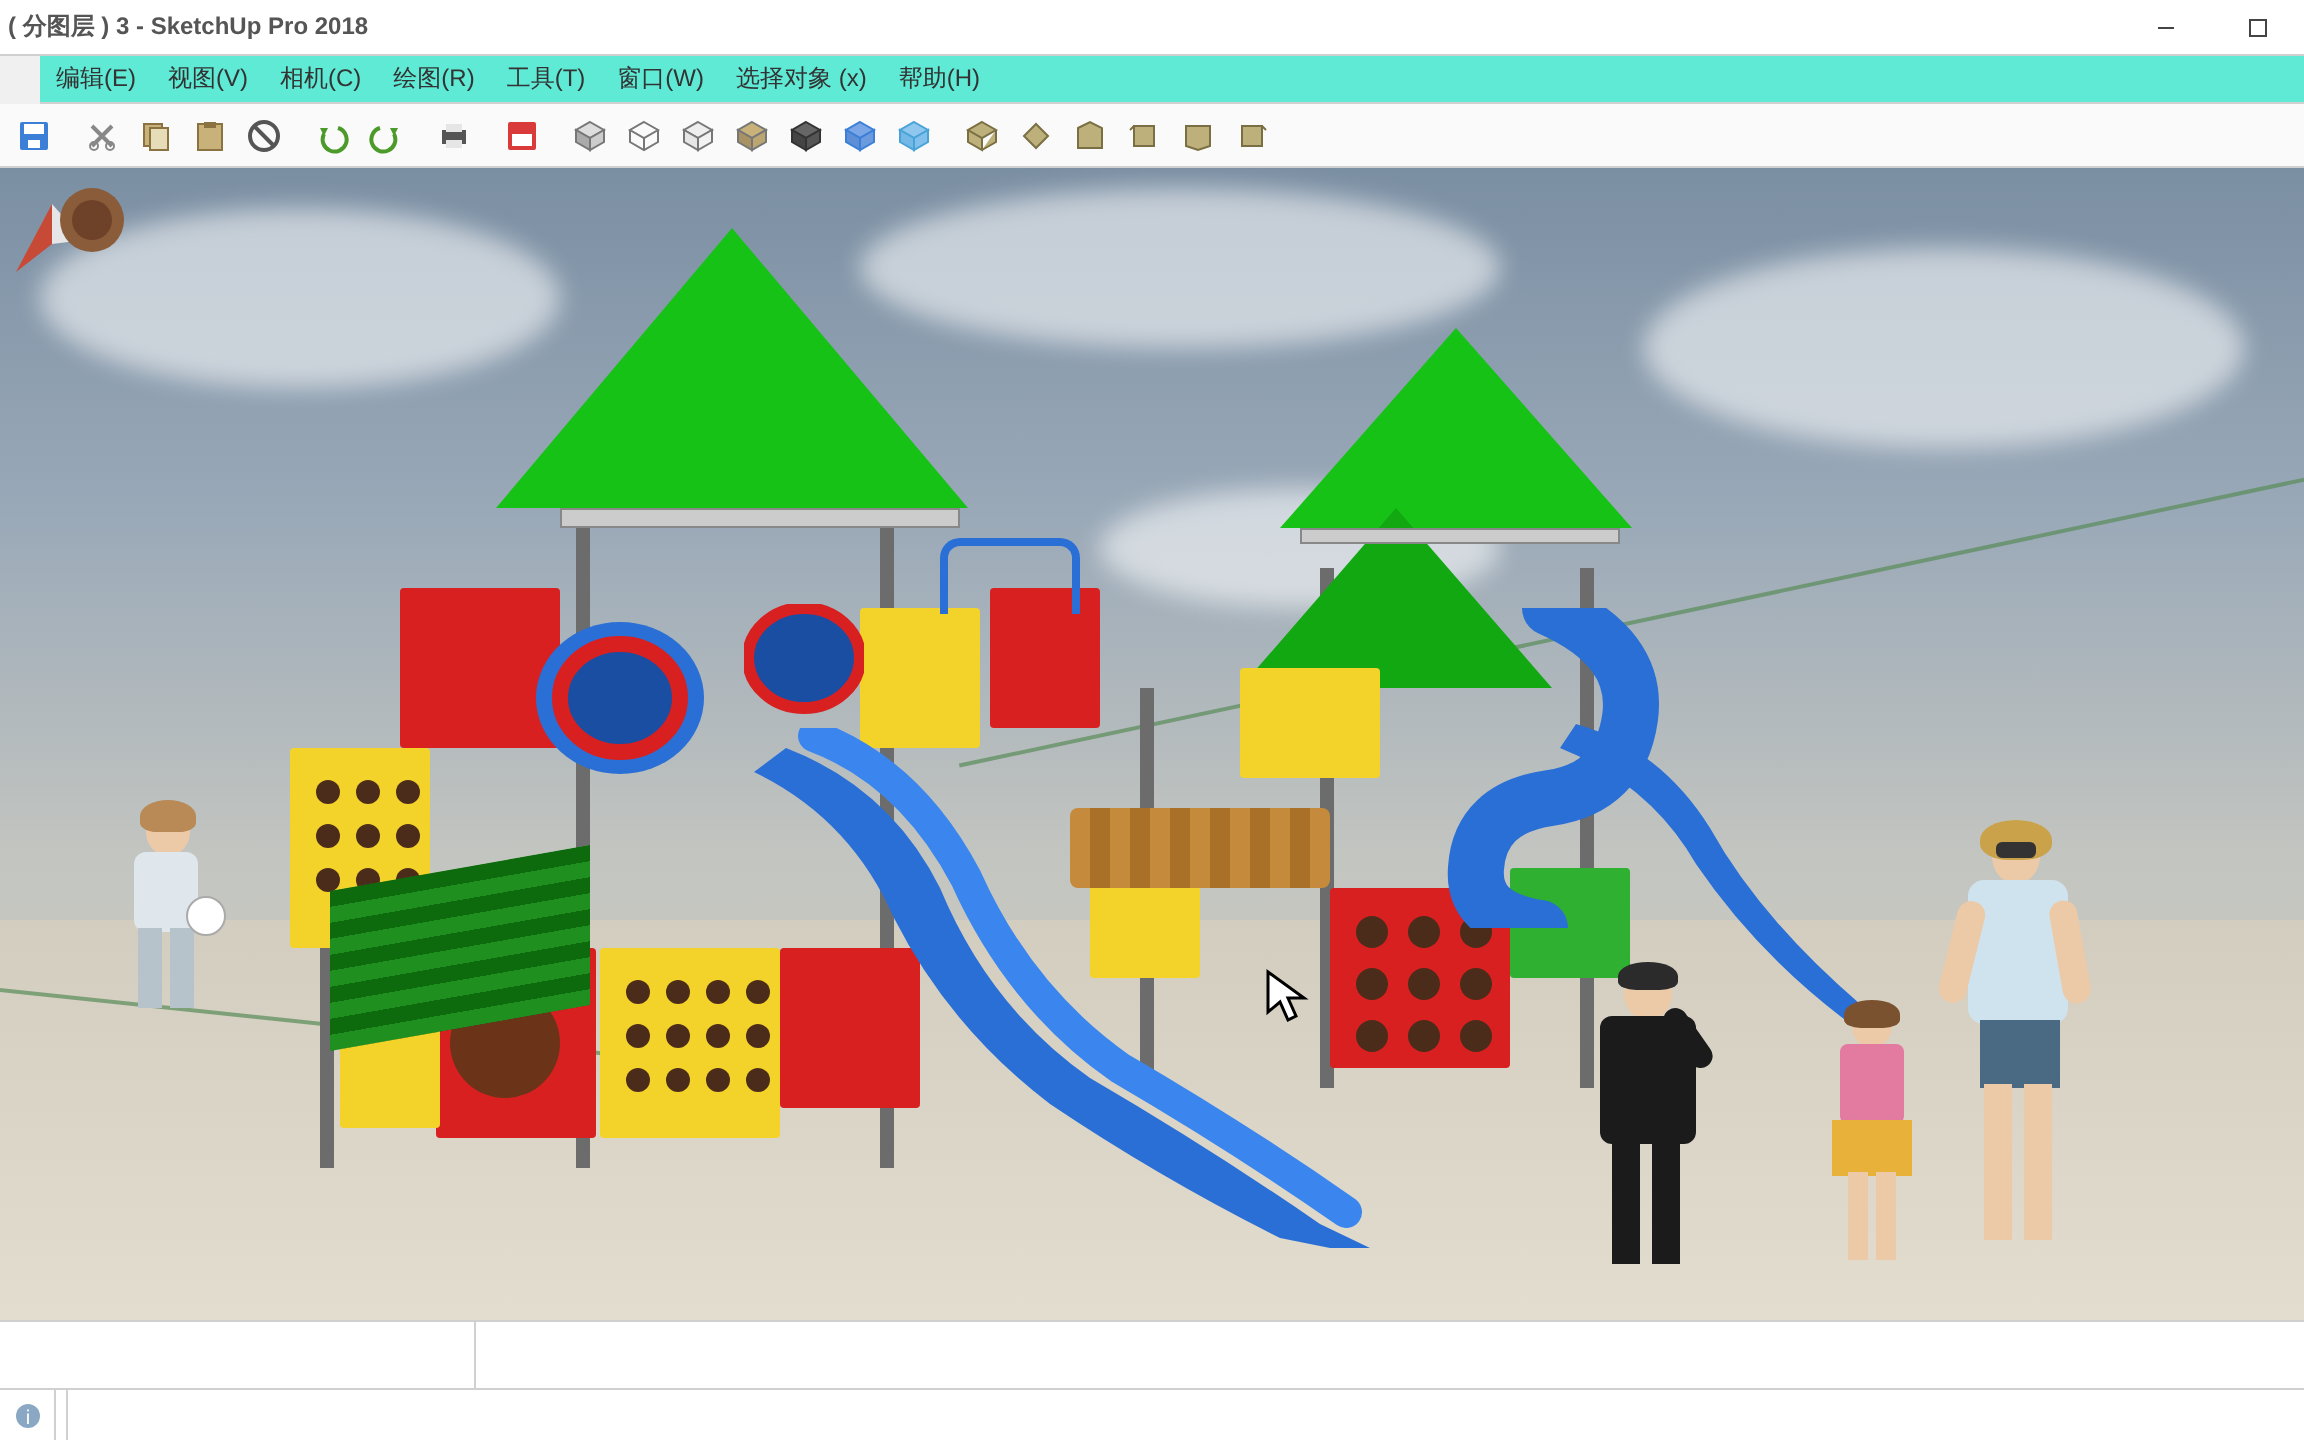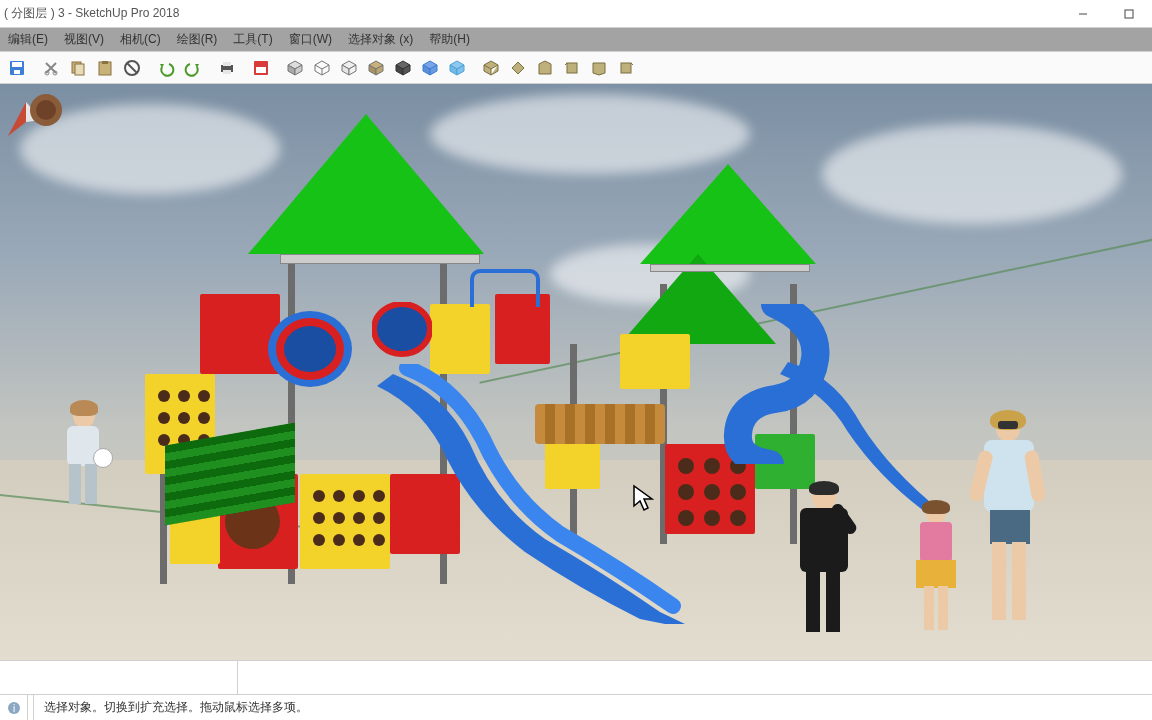--- a/index.html
+++ b/index.html
@@ -1,25 +1,25 @@
 <!DOCTYPE html>
 <html><head>
 <meta charset="utf-8">
 <style>
 * { margin: 0; padding: 0; box-sizing: border-box; font-family: "Microsoft YaHei", Tahoma, Arial, sans-serif; }
 html, body { width: 1152px; height: 720px; overflow: hidden; background: #f0f0f0; }
 
 
 .titlebar { height: 28px; background: #ffffff; display: flex; align-items: center; border-bottom: 1px solid #d0d0d0; font-size: 12px; color: #555; }
-.titlebar .title { flex: 1; padding-left: 4px; }
+.titlebar .title { flex: 1; padding-left: 4px; font-weight: bold; }
 .titlebar .win-ctrls { display: flex; }
 .titlebar .win-btn { width: 46px; height: 28px; display: flex; align-items: center; justify-content: center; color: #666; }
 
 
-.menubar { height: 24px; background: #a3a3a3; display: flex; align-items: center; border-bottom: 1px solid #d0d0d0; }
+.menubar { height: 24px; background: #5eead4; display: flex; align-items: center; border-bottom: 1px solid #d0d0d0; margin-left: 20px; }
 .menu-item { padding: 0 8px; font-size: 12px; color: #333; height: 24px; display: flex; align-items: center; cursor: default; }
 
 
 .toolbar { height: 32px; background: #fafafa; border-bottom: 1px solid #d0d0d0; display: flex; align-items: center; padding: 0 4px; gap: 1px; }
 .tool-btn { width: 26px; height: 26px; display: flex; align-items: center; justify-content: center; border: 1px solid transparent; border-radius: 2px; }
 .tool-sep { width: 6px; height: 26px; }
 .toolbar svg { width: 18px; height: 18px; }
 
 
 .viewport { position: relative; width: 1152px; height: 576px; overflow: hidden; background: linear-gradient(#7b8fa3, #9aa9b8 30%, #c3c5c0 60%, #d8d2c4); }
@@ -402,14 +402,13 @@
 </div>
 
 <div class="statusbar">
   <div class="icon-area">
     <svg width="14" height="14">
         <circle cx="7" cy="7" r="6" fill="#8aa8c4"></circle>
         <text x="7" y="11" text-anchor="middle" font-size="10" fill="#fff">i</text>
       </svg>
   </div>
   <div style="width:6px; border-right:1px solid #d0d0d0; height:100%;"></div>
-  <div class="hint">选择对象。切换到扩充选择。拖动鼠标选择多项。</div>
 </div>
 
 </body></html>

